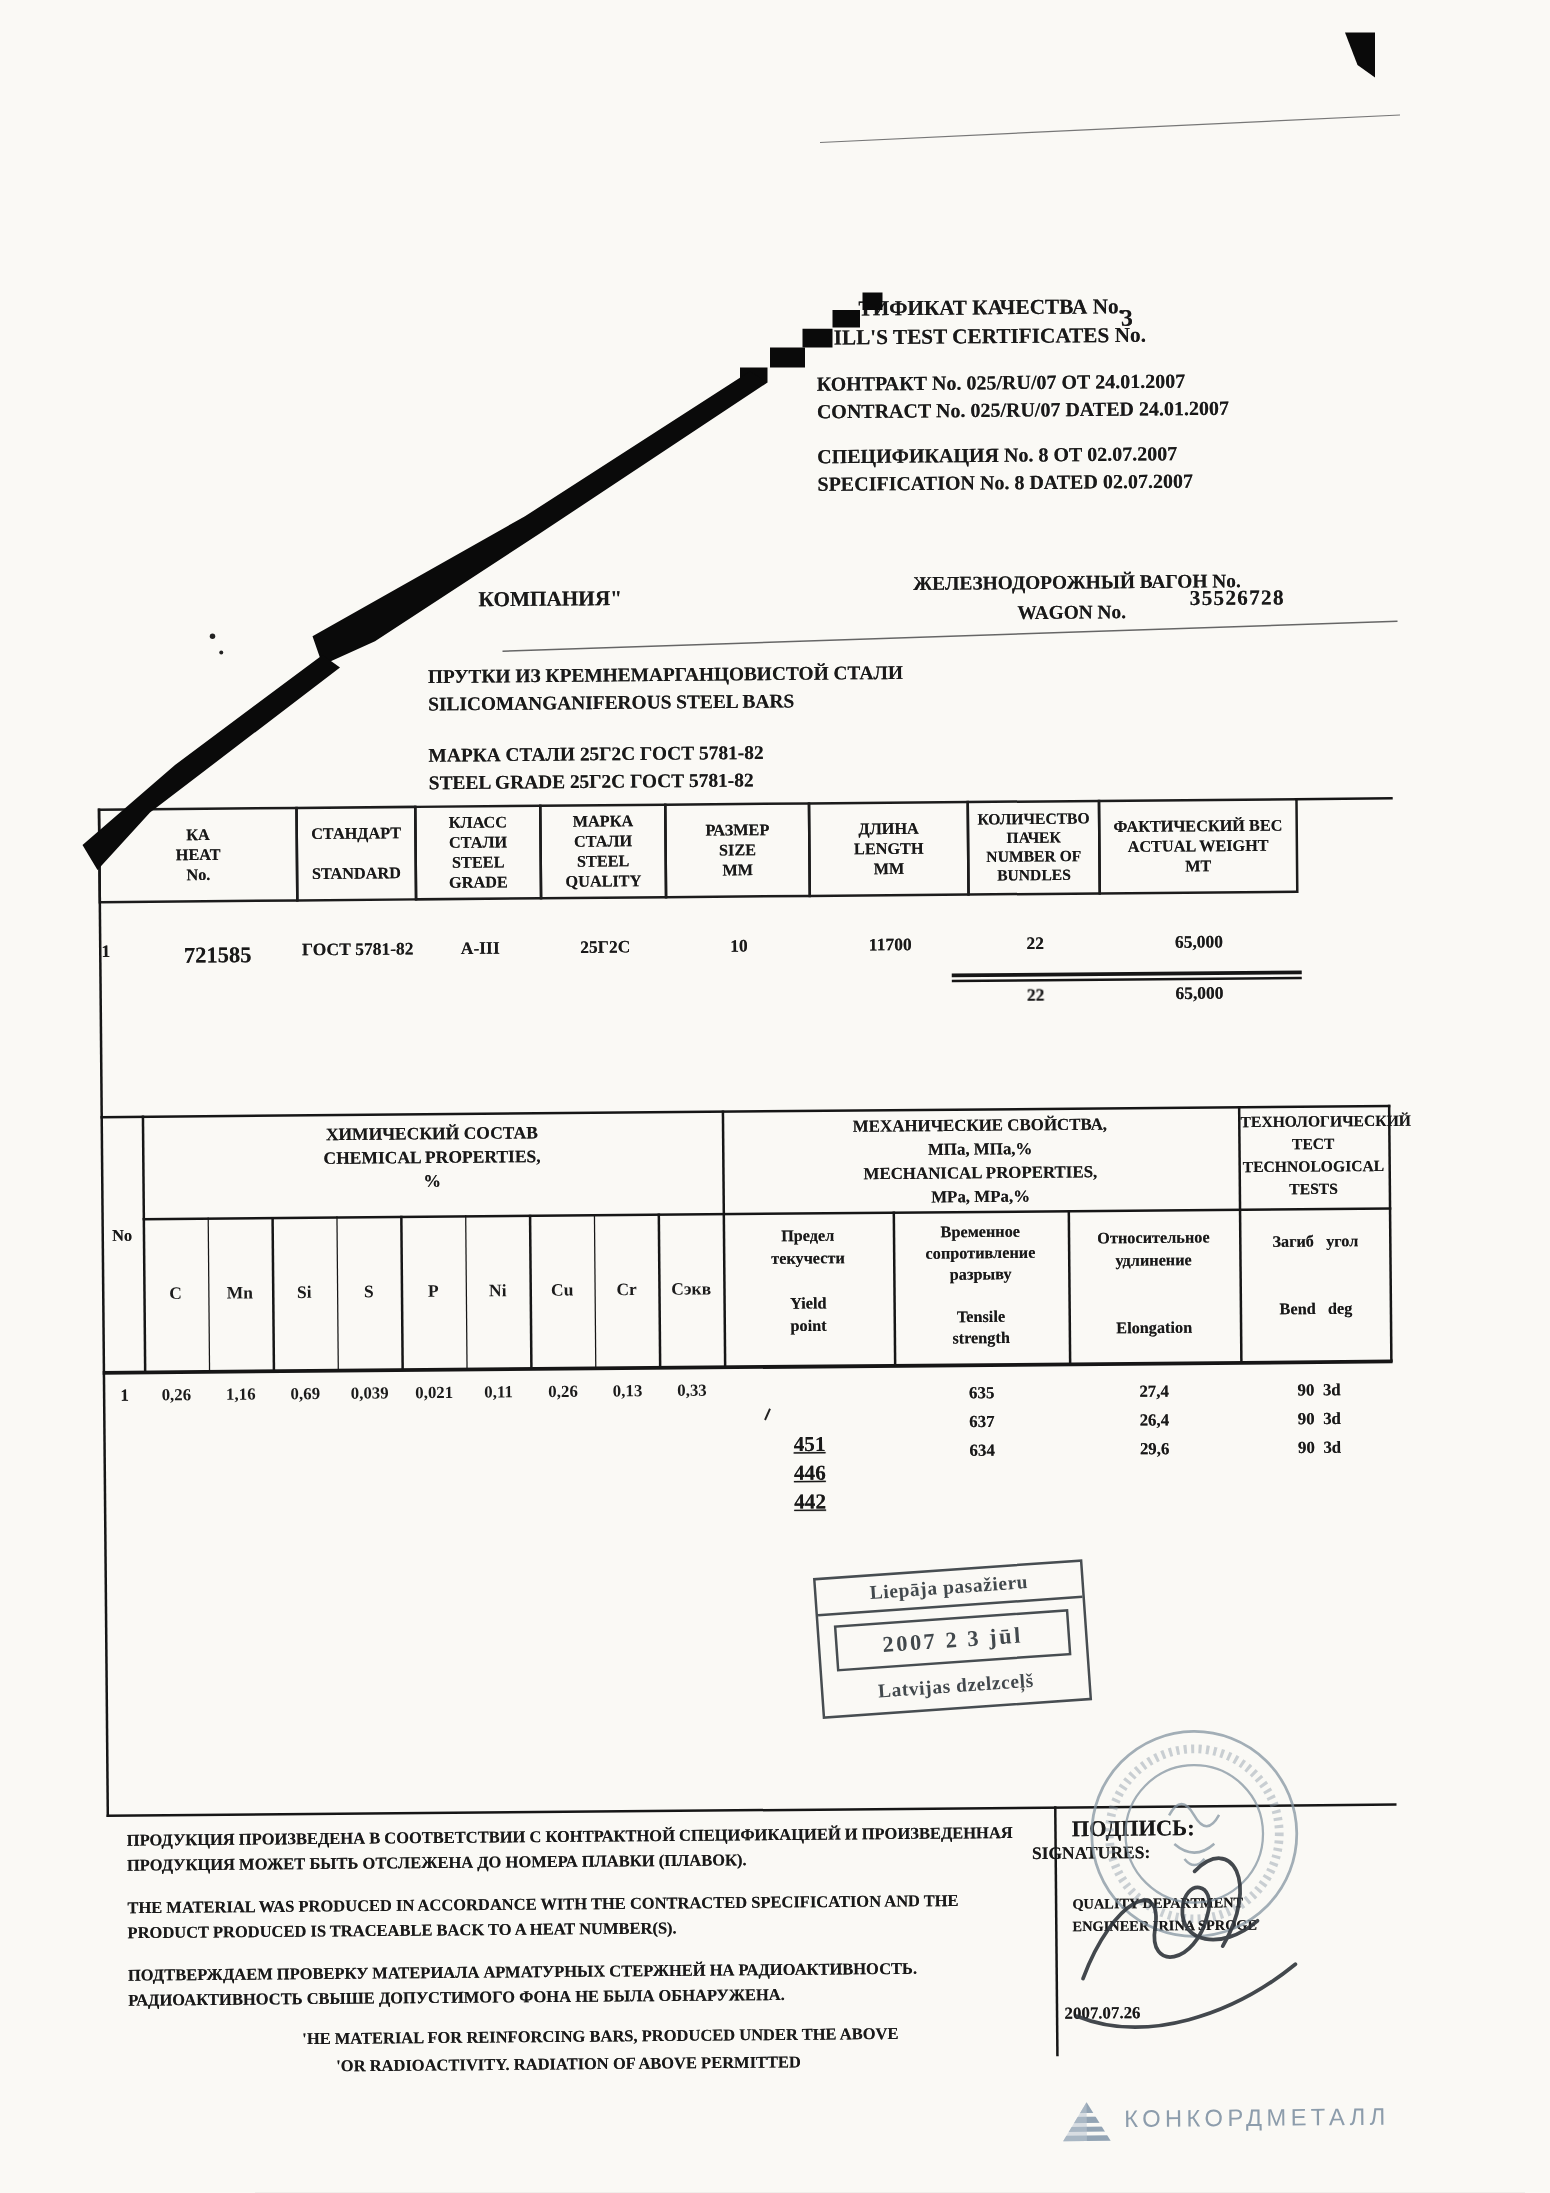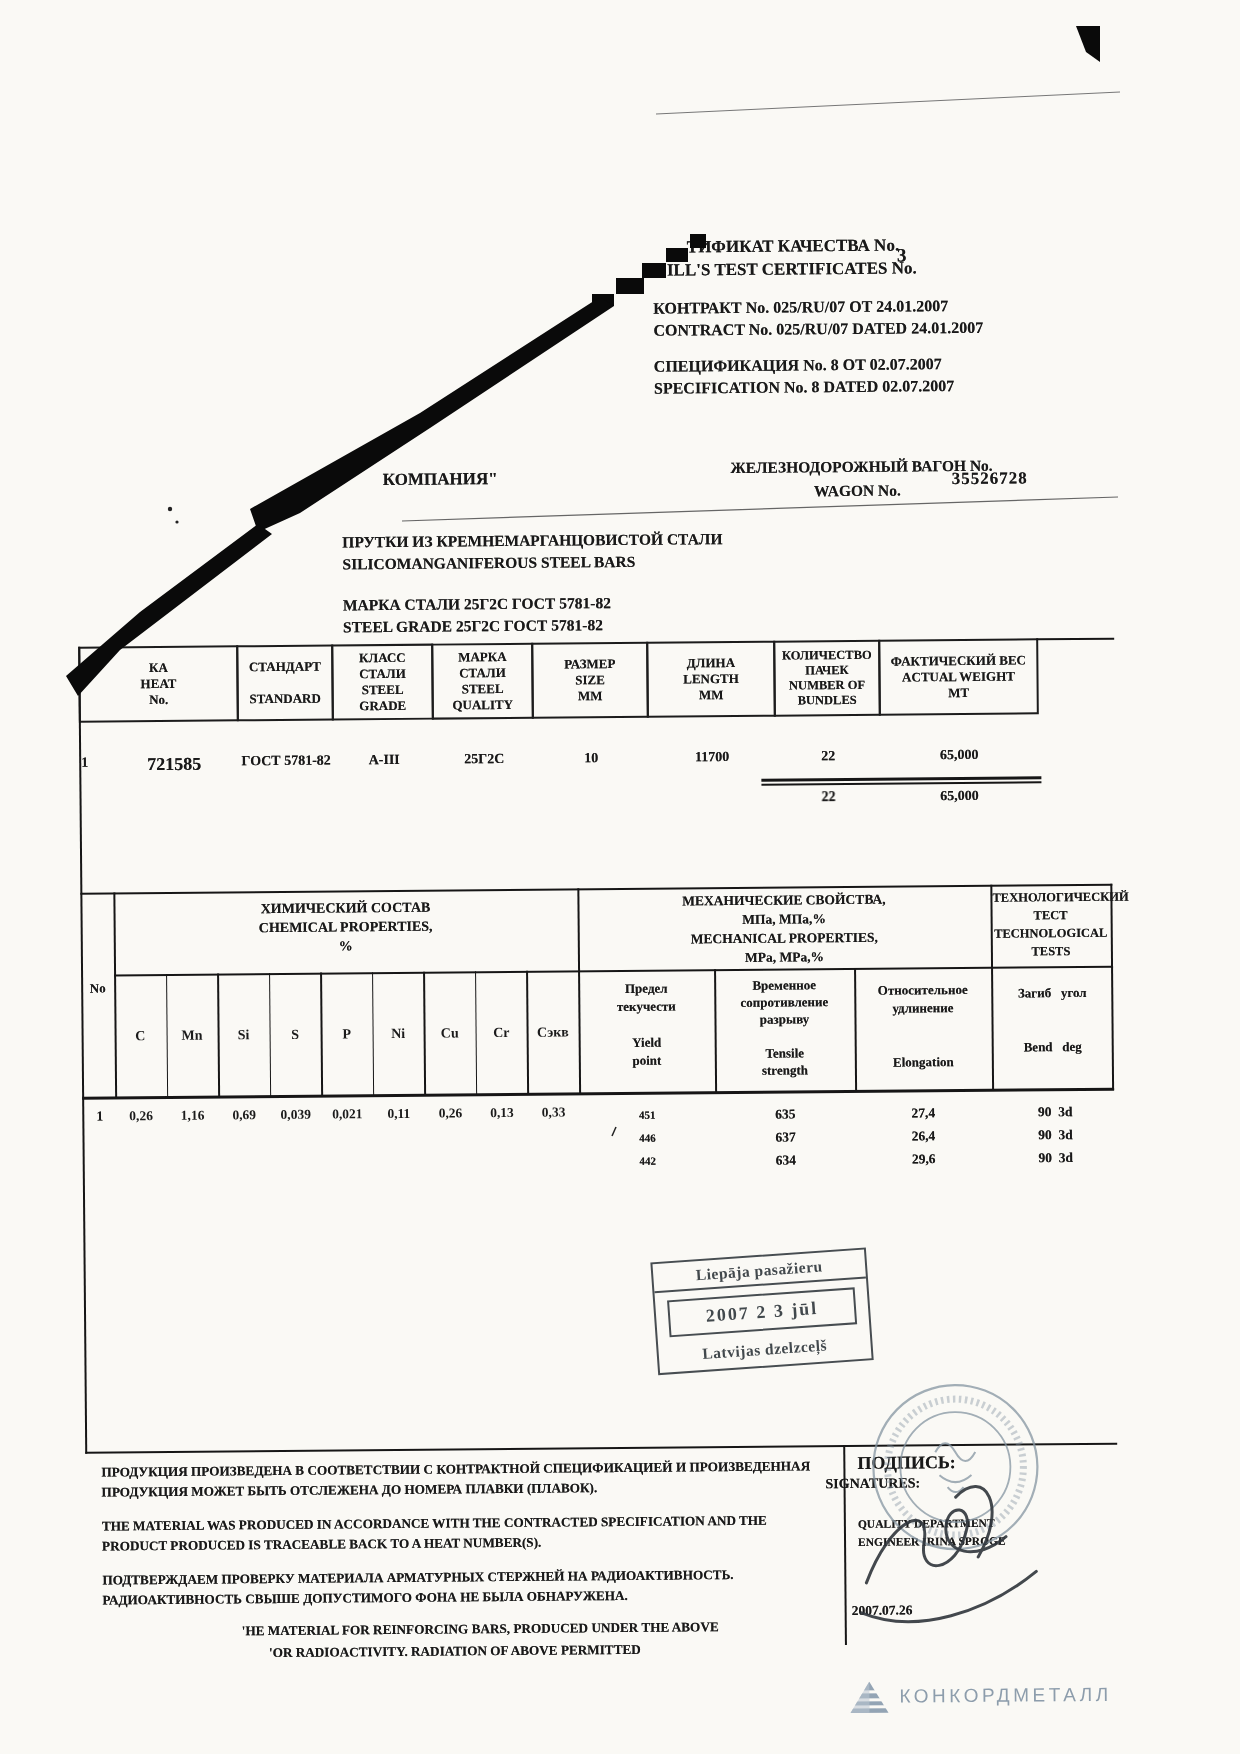--- a/index.html
+++ b/index.html
@@ -167,21 +167,21 @@
       <span>0,26</span>
       <span>1,16</span>
       <span>0,69</span>
       <span>0,039</span>
       <span>0,021</span>
       <span>0,11</span>
       <span>0,26</span>
       <span>0,13</span>
       <span>0,33</span>
     </div>
-    <div class="abs b ink ctr pre" style="left:595px;top:1104px;width:100px;font-size:11px;line-height:23px;">451
+    <div class="abs b ink ctr pre" style="left:595px;top:1144px;width:100px;font-size:17px;line-height:23px;text-decoration:underline;">451
 446
 442</div>
     <div class="abs b ink ctr pre" style="left:733px;top:1104px;width:100px;font-size:13.5px;line-height:23px;">635
 637
 634</div>
     <div class="abs b ink ctr pre" style="left:871px;top:1104px;width:100px;font-size:13.5px;line-height:23px;">27,4
 26,4
 29,6</div>
     <div class="abs b ink ctr pre" style="left:1000px;top:1104px;width:106px;font-size:13.5px;line-height:23px;">90&nbsp;&nbsp;3d
 90&nbsp;&nbsp;3d

